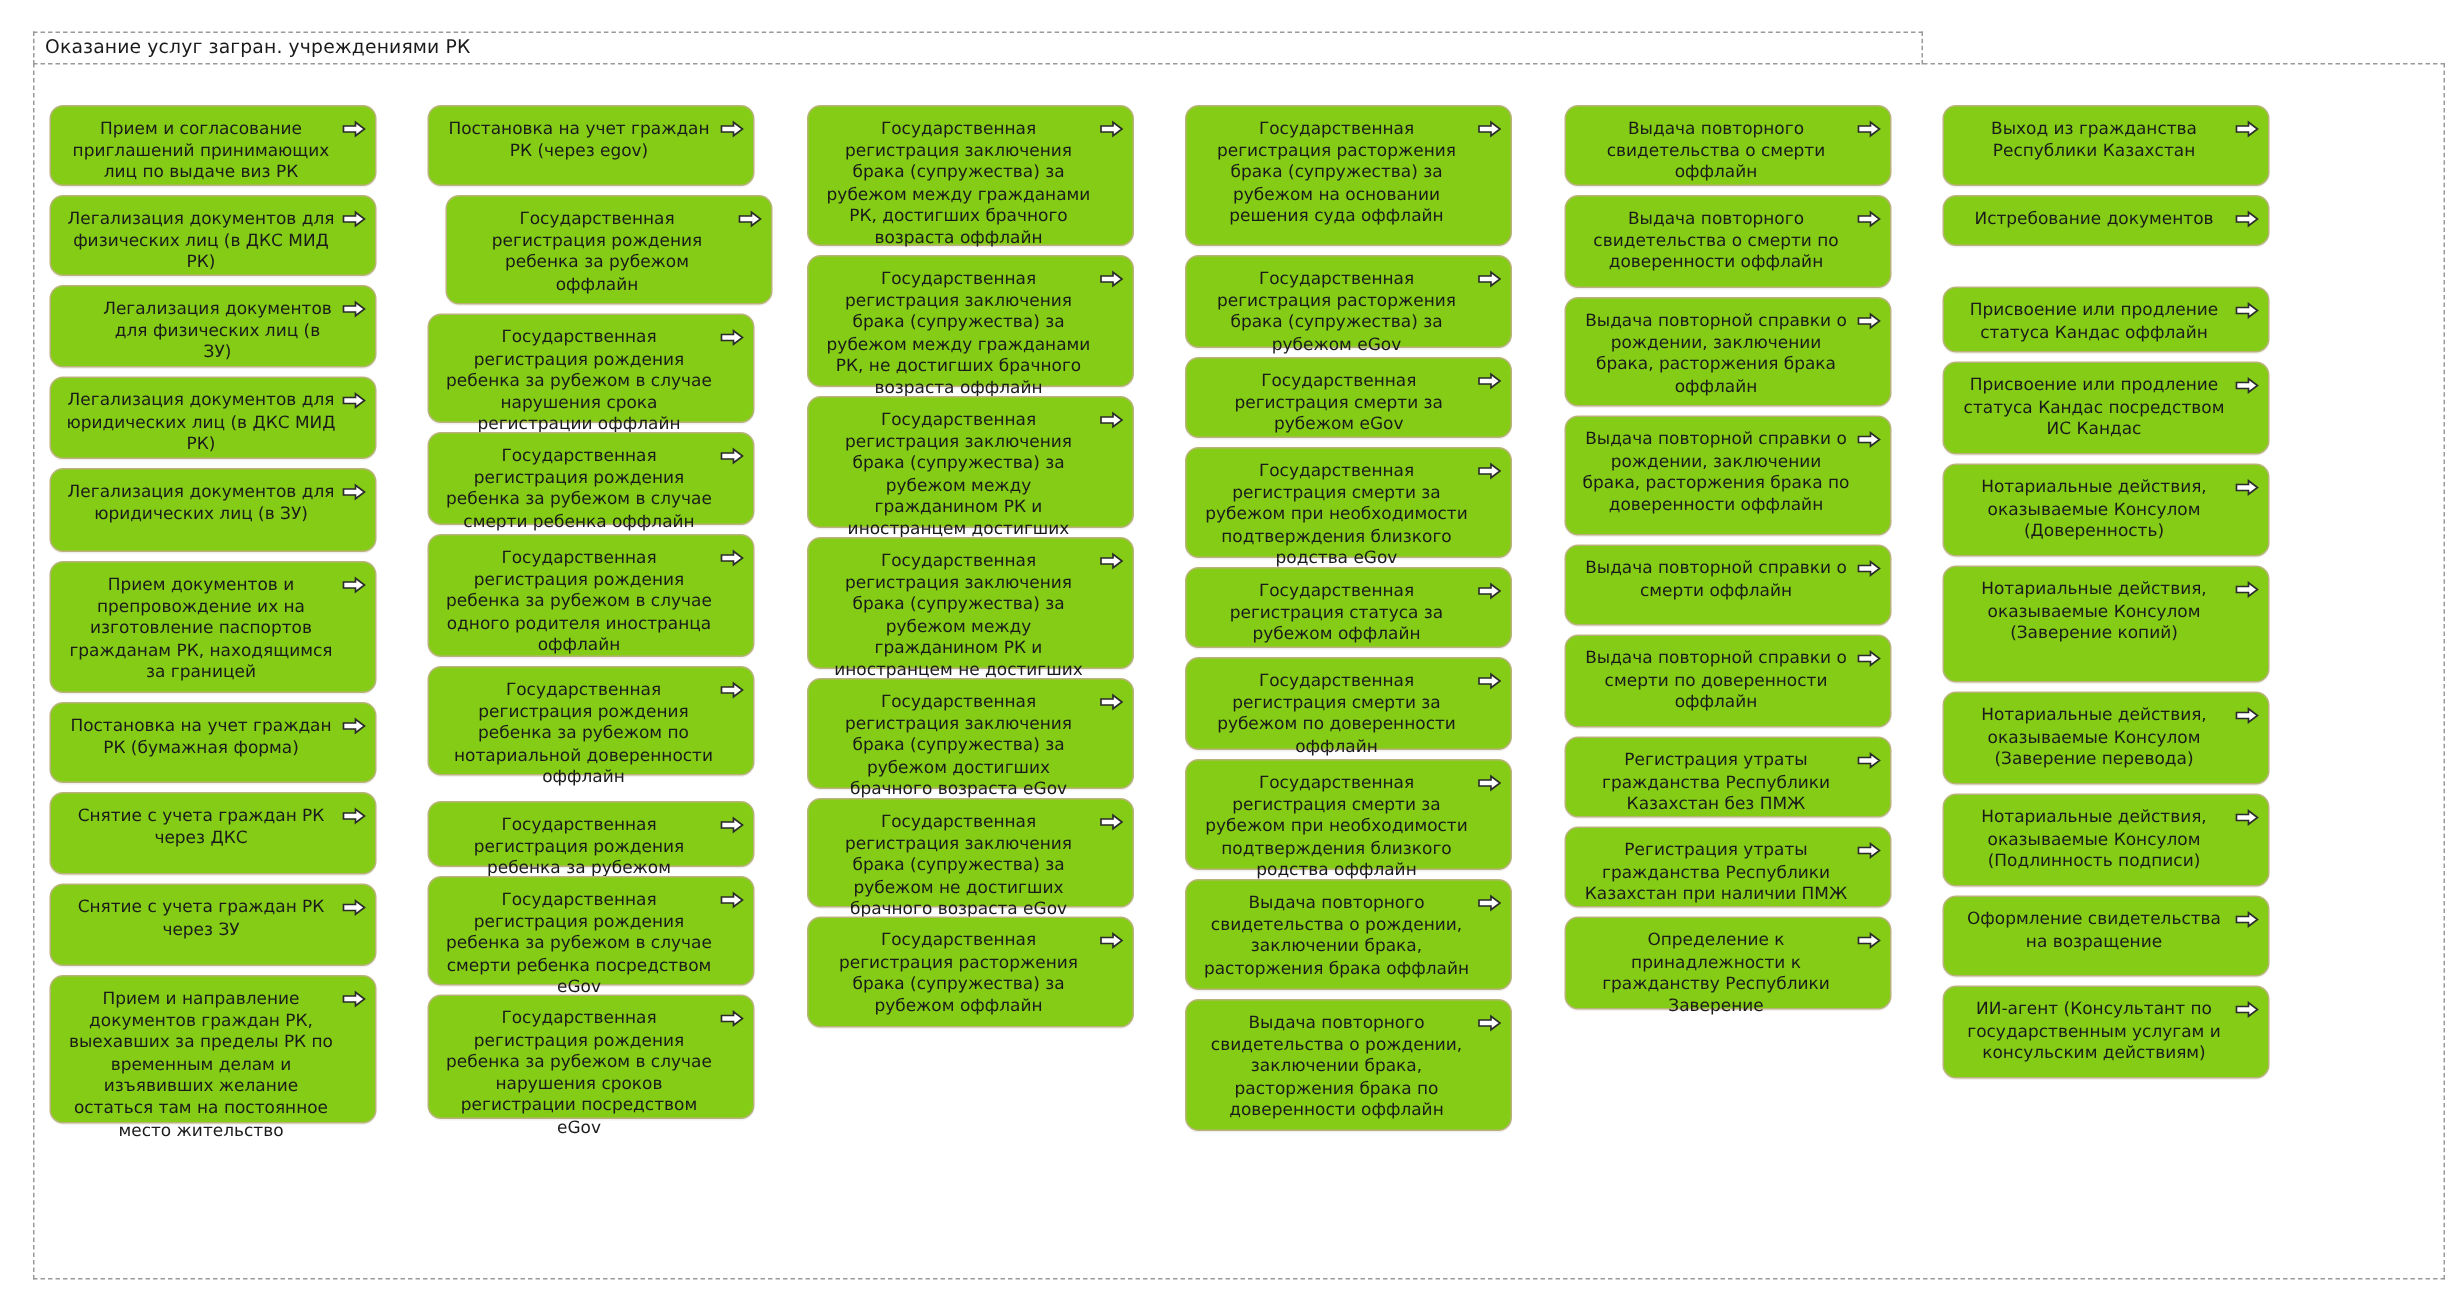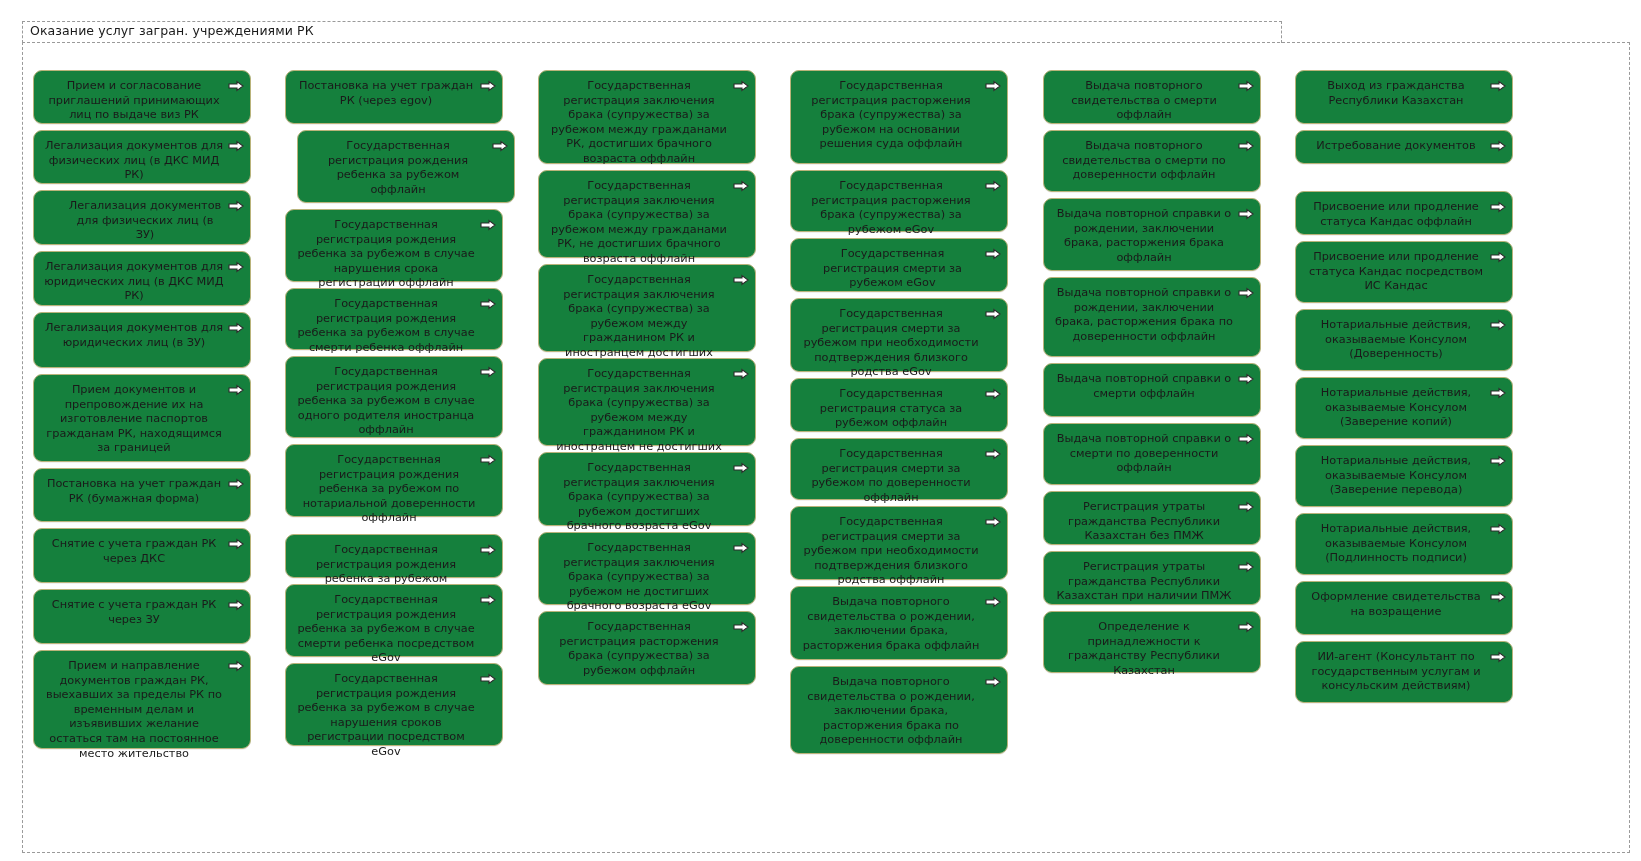--- a/index.html
+++ b/index.html
@@ -47,21 +47,21 @@
   .col-3{left:538px;}
   .col-4{left:790px;}
   .col-5{left:1043px;}
   .col-6{left:1295px;}
 
   
   .node{
     position:relative;
     box-sizing:border-box;
     width:218px;
-    background:#15803d;
+    background:#84cc16;
     border:1px solid #b9b37a;
     border-radius:9px;
     margin-bottom:6px;
     padding:8px 26px 8px 10px;
     display:flex;
     align-items:flex-start;
     justify-content:center;
     box-shadow:0 1px 0 rgba(0,0,0,0.06);
   }
   .node-label{
@@ -439,21 +439,21 @@
       </div>
       <div class="node" style="height: 54px;">
         <span class="node-label">Регистрация утраты гражданства Республики Казахстан при наличии ПМЖ</span>
         <span class="node-icon">
           <svg viewBox="0 0 16 12" width="16" height="12">
             <path d="M1 4 H9 V1.5 L15 6 L9 10.5 V8 H1 Z" fill="#ffffff" stroke="#2b2b2b" stroke-width="1.1" stroke-linejoin="miter"></path>
           </svg>
         </span>
       </div>
       <div class="node" style="height: 62px;">
-        <span class="node-label">Определение к принадлежности к гражданству Республики Казахстан</span>
+        <span class="node-label">Определение к принадлежности к гражданству Республики Заверение</span>
         <span class="node-icon">
           <svg viewBox="0 0 16 12" width="16" height="12">
             <path d="M1 4 H9 V1.5 L15 6 L9 10.5 V8 H1 Z" fill="#ffffff" stroke="#2b2b2b" stroke-width="1.1" stroke-linejoin="miter"></path>
           </svg>
         </span>
       </div>
     </div>
   <div class="col col-6">
       <div class="node" style="height: 54px;">
         <span class="node-label">Выход из гражданства Республики Казахстан</span>
@@ -488,21 +488,21 @@
         </span>
       </div>
       <div class="node" style="height: 62px;">
         <span class="node-label">Нотариальные действия, оказываемые Консулом (Доверенность)</span>
         <span class="node-icon">
           <svg viewBox="0 0 16 12" width="16" height="12">
             <path d="M1 4 H9 V1.5 L15 6 L9 10.5 V8 H1 Z" fill="#ffffff" stroke="#2b2b2b" stroke-width="1.1" stroke-linejoin="miter"></path>
           </svg>
         </span>
       </div>
-      <div class="node" style="height: 62px;">
+      <div class="node" style="height: 78px;">
         <span class="node-label">Нотариальные действия, оказываемые Консулом (Заверение копий)</span>
         <span class="node-icon">
           <svg viewBox="0 0 16 12" width="16" height="12">
             <path d="M1 4 H9 V1.5 L15 6 L9 10.5 V8 H1 Z" fill="#ffffff" stroke="#2b2b2b" stroke-width="1.1" stroke-linejoin="miter"></path>
           </svg>
         </span>
       </div>
       <div class="node" style="height: 62px;">
         <span class="node-label">Нотариальные действия, оказываемые Консулом (Заверение перевода)</span>
         <span class="node-icon">

